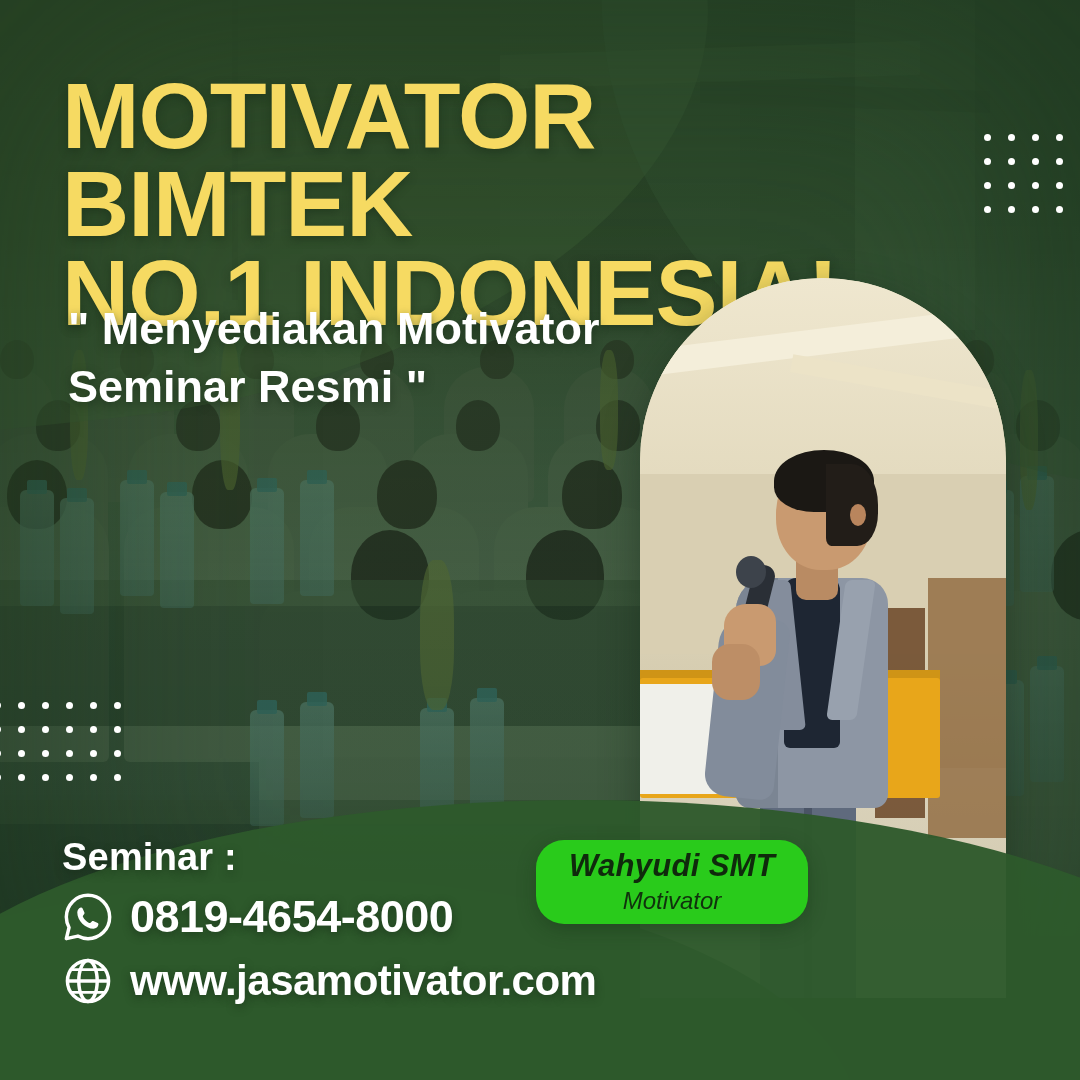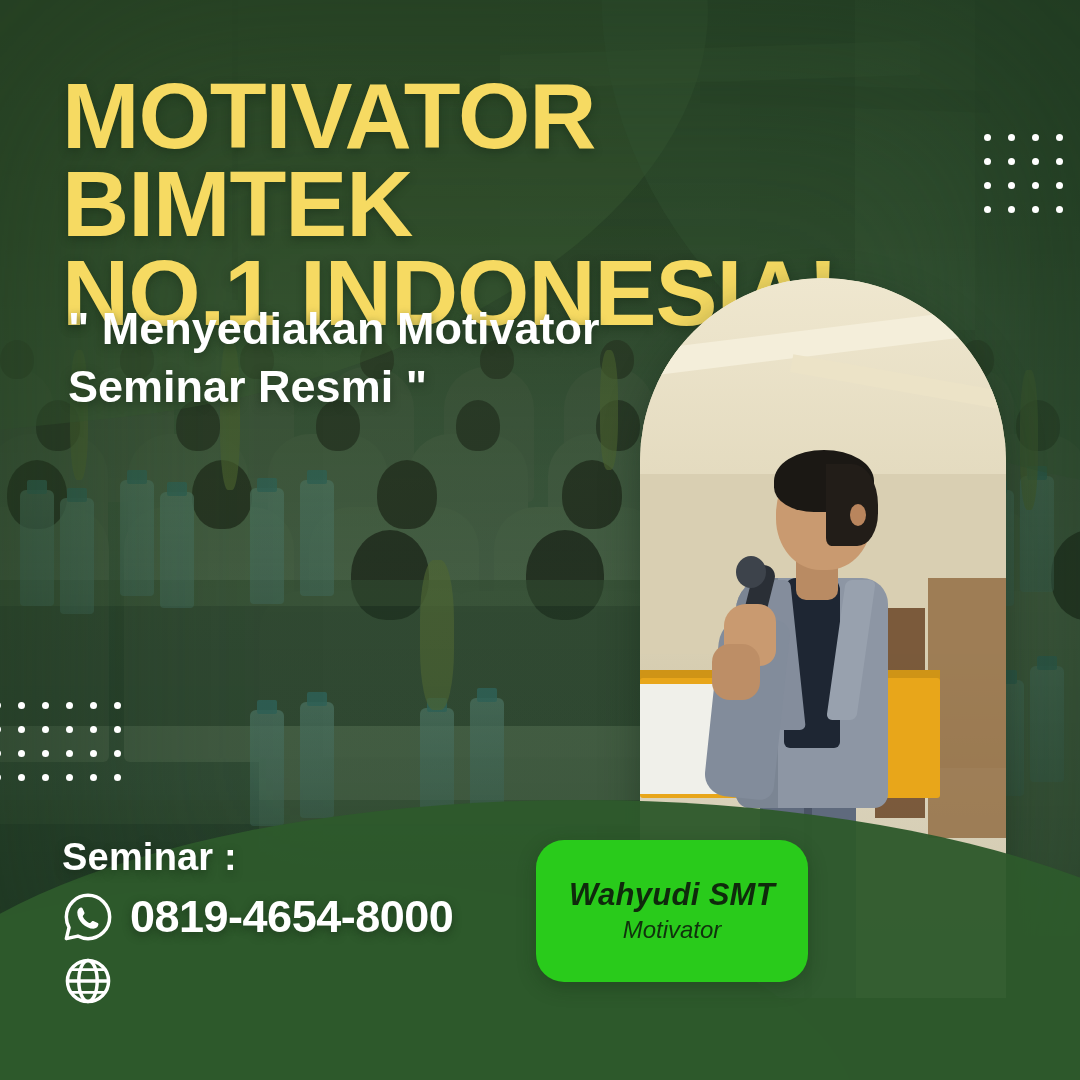--- a/index.html
+++ b/index.html
@@ -148,21 +148,21 @@
   .sp-hair2{left:186px;top:186px;width:52px;height:82px;background:#221d18;border-radius:0 50% 40% 10%;}
   .sp-ear{left:210px;top:226px;width:16px;height:22px;background:#b9855d;border-radius:50%;}
   .sp-arm{left:72px;top:340px;width:70px;height:180px;background:#828c9b;border-radius:28px 14px 14px 22px;transform:rotate(6deg);}
   .sp-hand{left:84px;top:326px;width:52px;height:62px;background:#c99a70;border-radius:22px 18px 16px 18px;}
   .sp-hand2{left:72px;top:366px;width:48px;height:56px;background:#bd8e66;border-radius:18px;}
   .sp-mic{left:104px;top:286px;width:22px;height:96px;background:#2a2f36;border-radius:11px;transform:rotate(14deg);}
   .sp-mic-head{left:96px;top:278px;width:30px;height:32px;background:#3d434b;border-radius:50%;}
 
   
   .badge{
-    position:absolute;left:536px;top:840px;width:272px;height:142px;
+    position:absolute;left:536px;top:840px;width:272px;height:84px;
     background:#29cb1b;
     border-radius:28px;
     display:flex;flex-direction:column;align-items:center;justify-content:center;
     box-shadow:0 6px 18px rgba(18,50,18,.35);
   }
   .badge-name{
     color:#0f2a0c;font-size:31px;font-weight:800;font-style:italic;letter-spacing:.3px;
     line-height:1.1;
   }
   .badge-role{
@@ -405,16 +405,17 @@
     <div class="c-row">
       <span class="c-ico">
         <svg viewBox="0 0 48 48" fill="none">
           <circle cx="24" cy="24" r="19" stroke="#ffffff" stroke-width="3.2"></circle>
           <ellipse cx="24" cy="24" rx="8.5" ry="19" stroke="#ffffff" stroke-width="3.2"></ellipse>
           <line x1="5" y1="24" x2="43" y2="24" stroke="#ffffff" stroke-width="3.2"></line>
           <line x1="8.5" y1="13.5" x2="39.5" y2="13.5" stroke="#ffffff" stroke-width="2.6"></line>
           <line x1="8.5" y1="34.5" x2="39.5" y2="34.5" stroke="#ffffff" stroke-width="2.6"></line>
         </svg>
       </span>
+      <span class="c-text web">www.jasamotivator.com</span>
     </div>
   </div>
 
 </div>
 
 </body></html>

